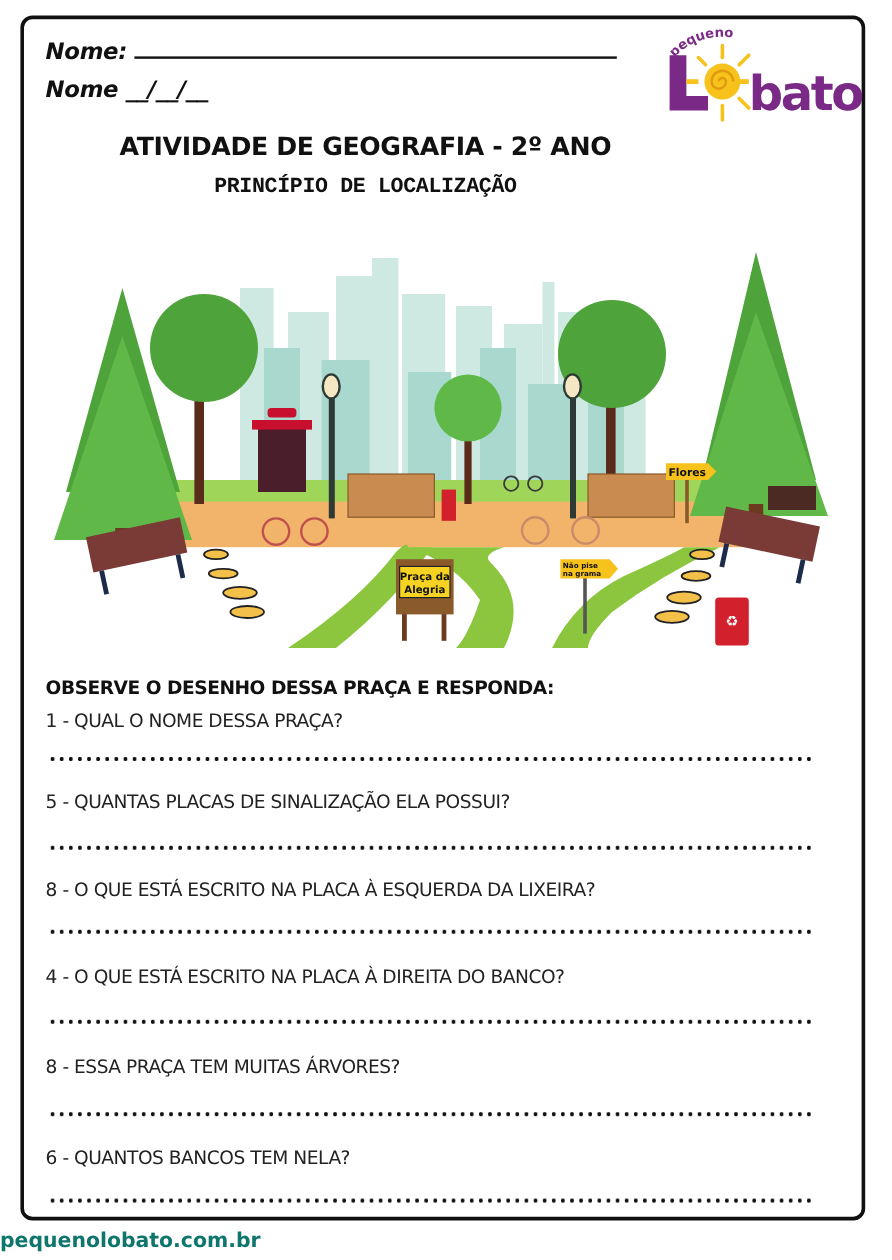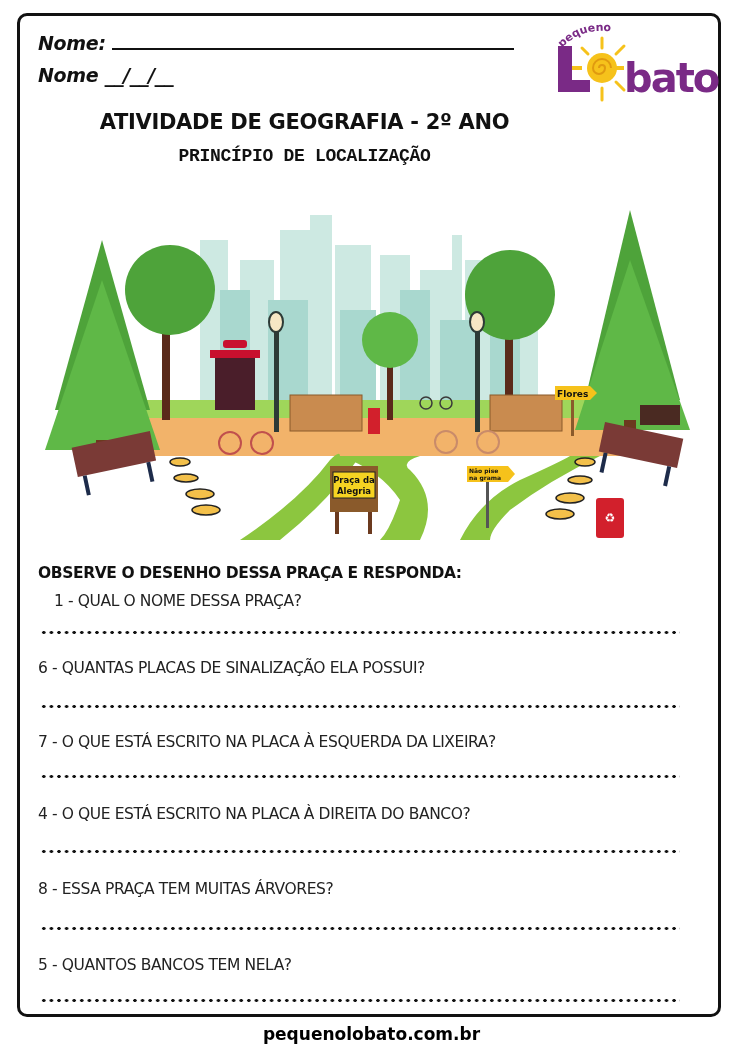--- a/index.html
+++ b/index.html
@@ -10,21 +10,21 @@
   .logo{position:absolute;left:552px;top:24px;width:170px;height:80px;}
   .title{position:absolute;left:0;width:609px;text-align:center;font-weight:bold;color:#111;font-family:"DejaVu Sans",sans-serif;}
   .t1{top:110px;font-size:21px;letter-spacing:-0.3px;}
   .t2{top:146px;font-size:18px;letter-spacing:-0.3px;font-family:Liberation Mono, monospace;}
   .scene{position:absolute;left:40px;top:200px;width:665px;height:345px;}
   .instr{position:absolute;left:38px;top:548px;font-weight:bold;font-size:15.5px;color:#111;font-family:"DejaVu Sans",sans-serif;letter-spacing:-0.4px;margin-top:16px;}
   .q{position:absolute;left:38px;font-size:15.5px;color:#222;font-family:"DejaVu Sans",sans-serif;letter-spacing:-0.4px;}
   .dots{position:absolute;left:40px;width:640px;height:5px;
     background-image:radial-gradient(circle,#111 1.6px,transparent 1.8px);
     background-size:7.6px 5px;background-repeat:repeat-x;}
-  .footer{position:absolute;left:0;top:1024px;width:743px;text-align:center;font-weight:bold;font-size:17px;color:#000000;font-family:"DejaVu Sans",sans-serif;}
+  .footer{position:absolute;left:0;top:1024px;width:743px;text-align:left;font-weight:bold;font-size:17px;color:#0f766e;font-family:"DejaVu Sans",sans-serif;}
 </style>
 </head>
 <body>
 
 <div class="frame"></div>
 
 <div class="field" style="top:32px;">
   <span>Nome:</span>
   <span class="line" style="width:402px;"></span>
 </div>
@@ -175,31 +175,31 @@
     <g>
       <rect x="531" y="196" width="3" height="40" fill="#8a5a2b"></rect>
       <polygon points="515,186 550,186 557,193 550,200 515,200" fill="#f6c21b"></polygon>
       <text x="517" y="197" font-family="DejaVu Sans, sans-serif" font-weight="bold" font-size="9" fill="#111">Flores</text>
     </g>
   </svg>
 </div>
 
 <div class="instr">OBSERVE O DESENHO DESSA PRAÇA E RESPONDA:</div>
 
-<div class="q" style="top:592px;margin-left:16px;">1 - QUAL O NOME DESSA PRAÇA?</div>
+<div class="q" style="top:592px;">1 - QUAL O NOME DESSA PRAÇA?</div>
 <div class="dots" style="top:630px;"></div>
 
-<div class="q" style="top:659px;">6 - QUANTAS PLACAS DE SINALIZAÇÃO ELA POSSUI?</div>
+<div class="q" style="top:659px;">5 - QUANTAS PLACAS DE SINALIZAÇÃO ELA POSSUI?</div>
 <div class="dots" style="top:704px;"></div>
 
-<div class="q" style="top:733px;">7 - O QUE ESTÁ ESCRITO NA PLACA À ESQUERDA DA LIXEIRA?</div>
+<div class="q" style="top:733px;">8 - O QUE ESTÁ ESCRITO NA PLACA À ESQUERDA DA LIXEIRA?</div>
 <div class="dots" style="top:774px;"></div>
 
 <div class="q" style="top:805px;">4 - O QUE ESTÁ ESCRITO NA PLACA À DIREITA DO BANCO?</div>
 <div class="dots" style="top:849px;"></div>
 
 <div class="q" style="top:880px;">8 - ESSA PRAÇA TEM MUITAS ÁRVORES?</div>
 <div class="dots" style="top:926px;"></div>
 
-<div class="q" style="top:956px;">5 - QUANTOS BANCOS TEM NELA?</div>
+<div class="q" style="top:956px;">6 - QUANTOS BANCOS TEM NELA?</div>
 <div class="dots" style="top:998px;"></div>
 
 <div class="footer">pequenolobato.com.br</div>
 
 </body></html>

